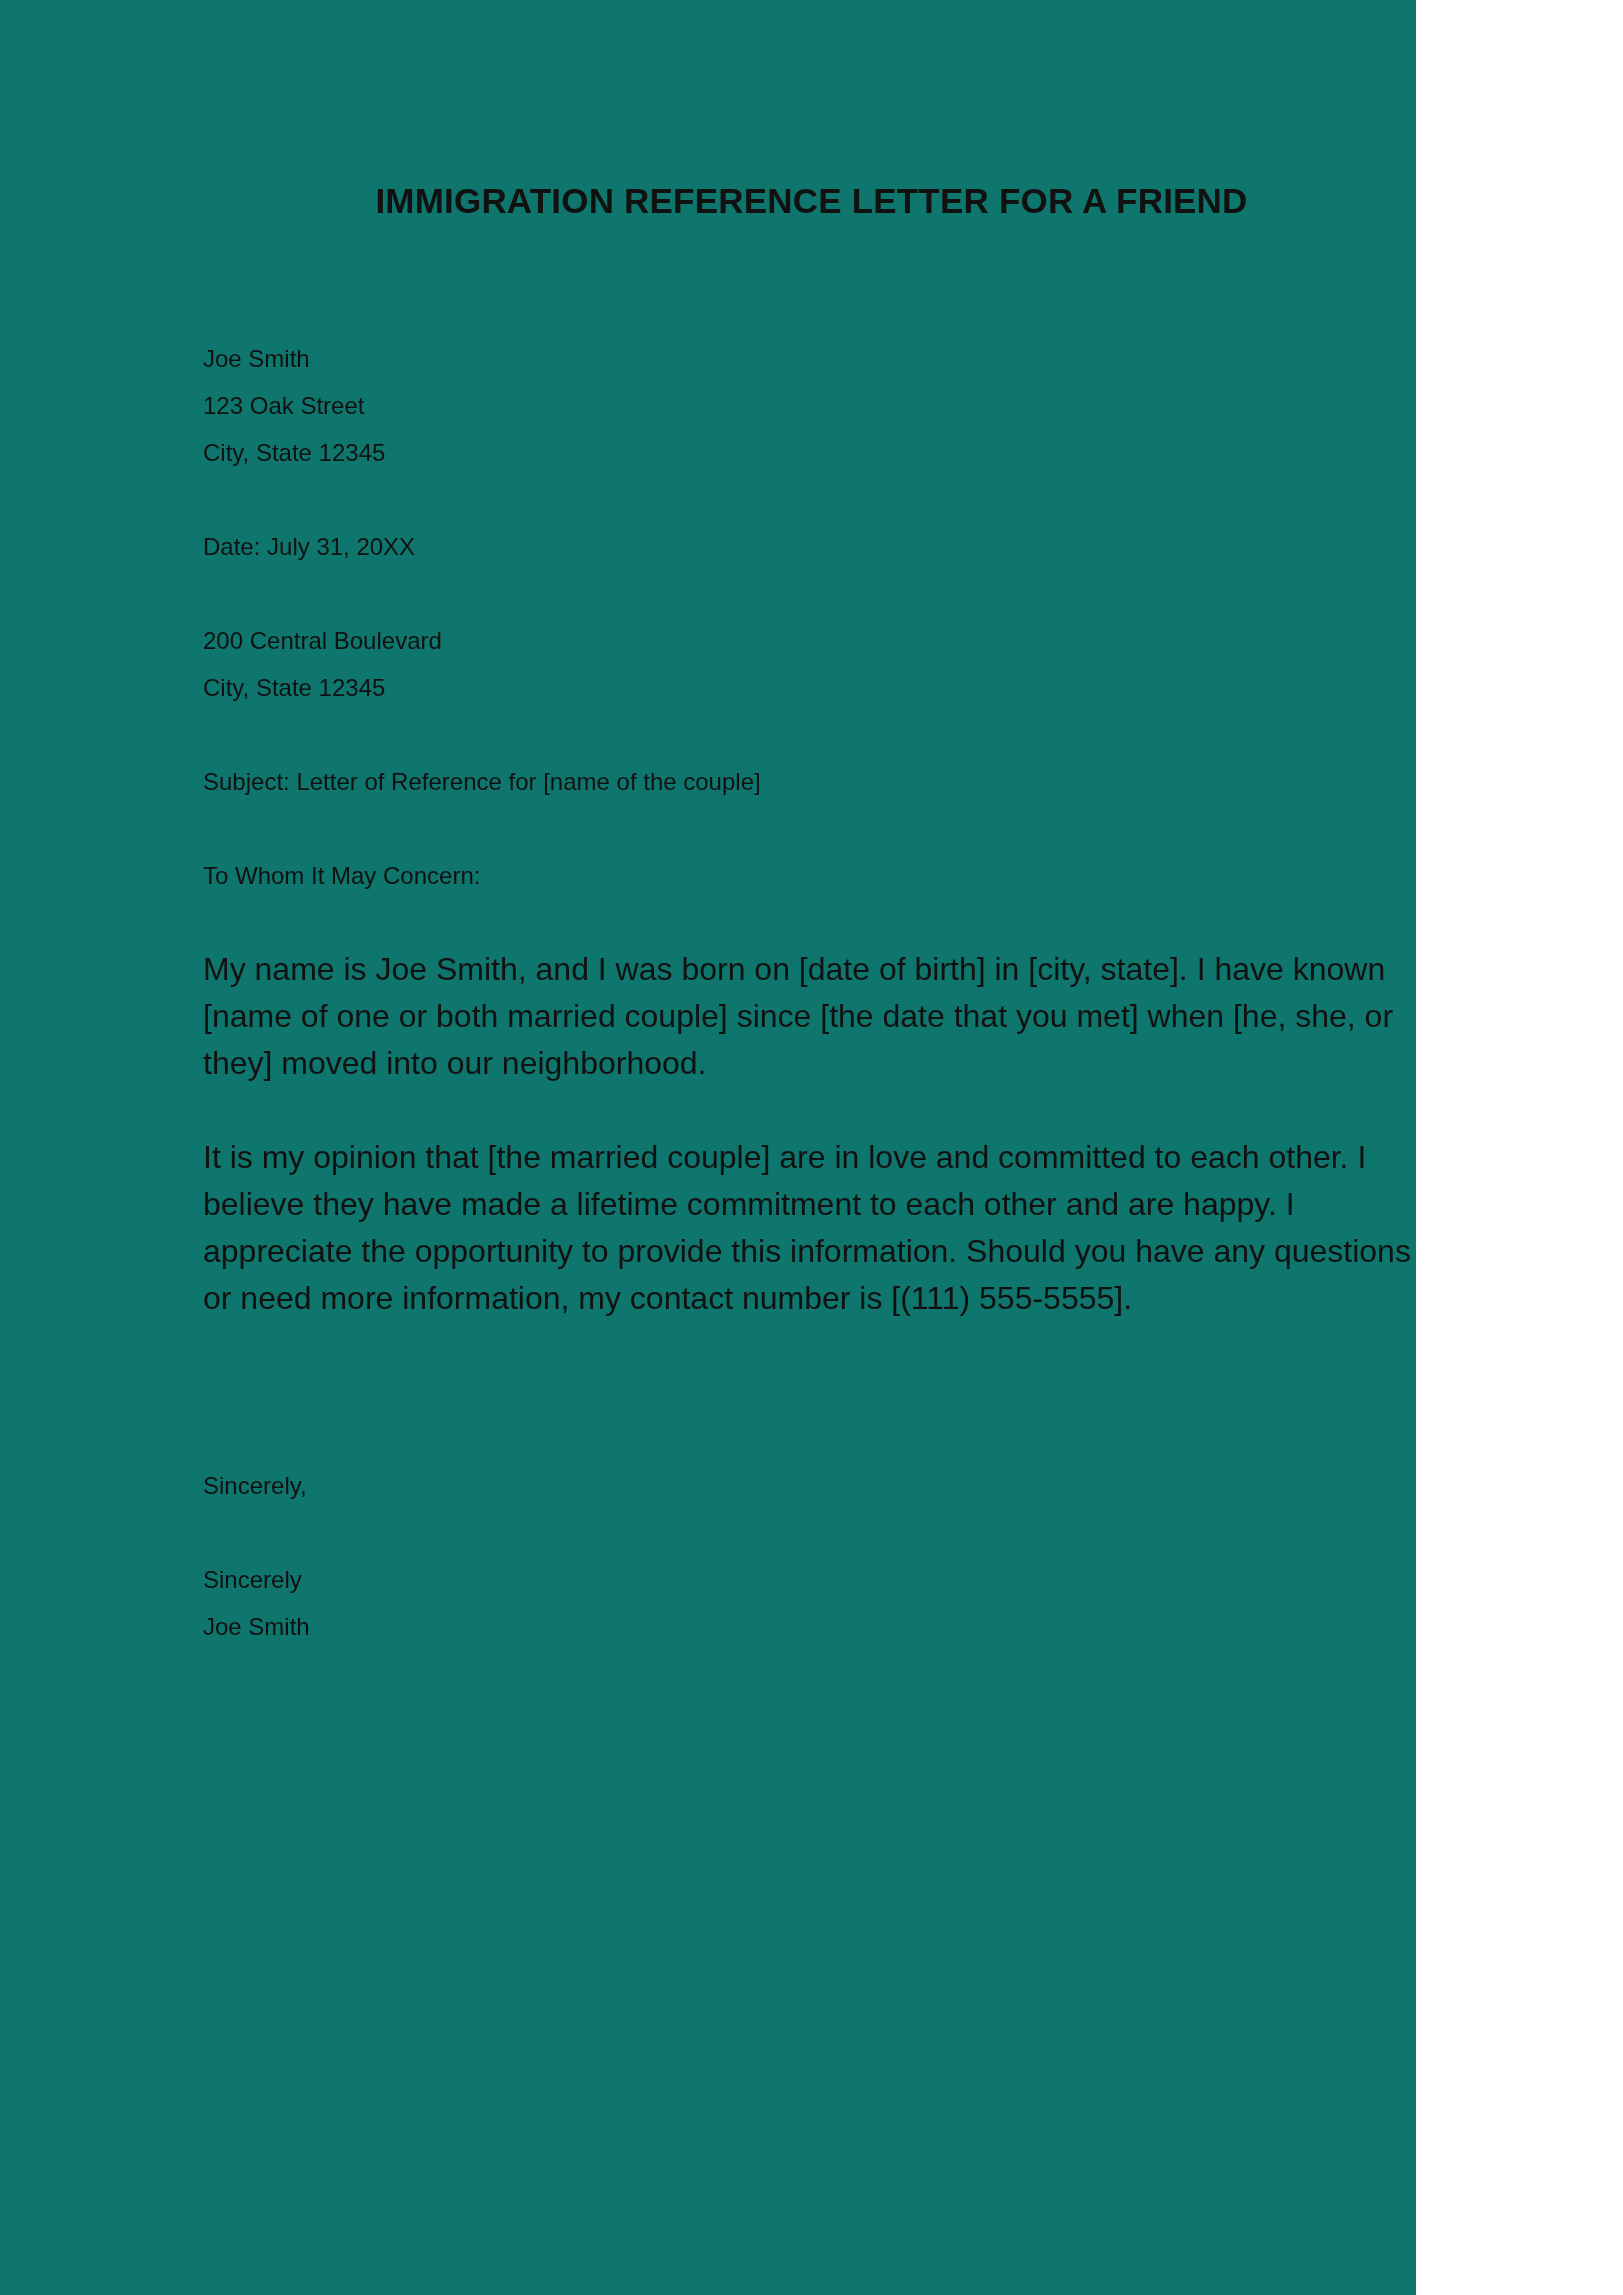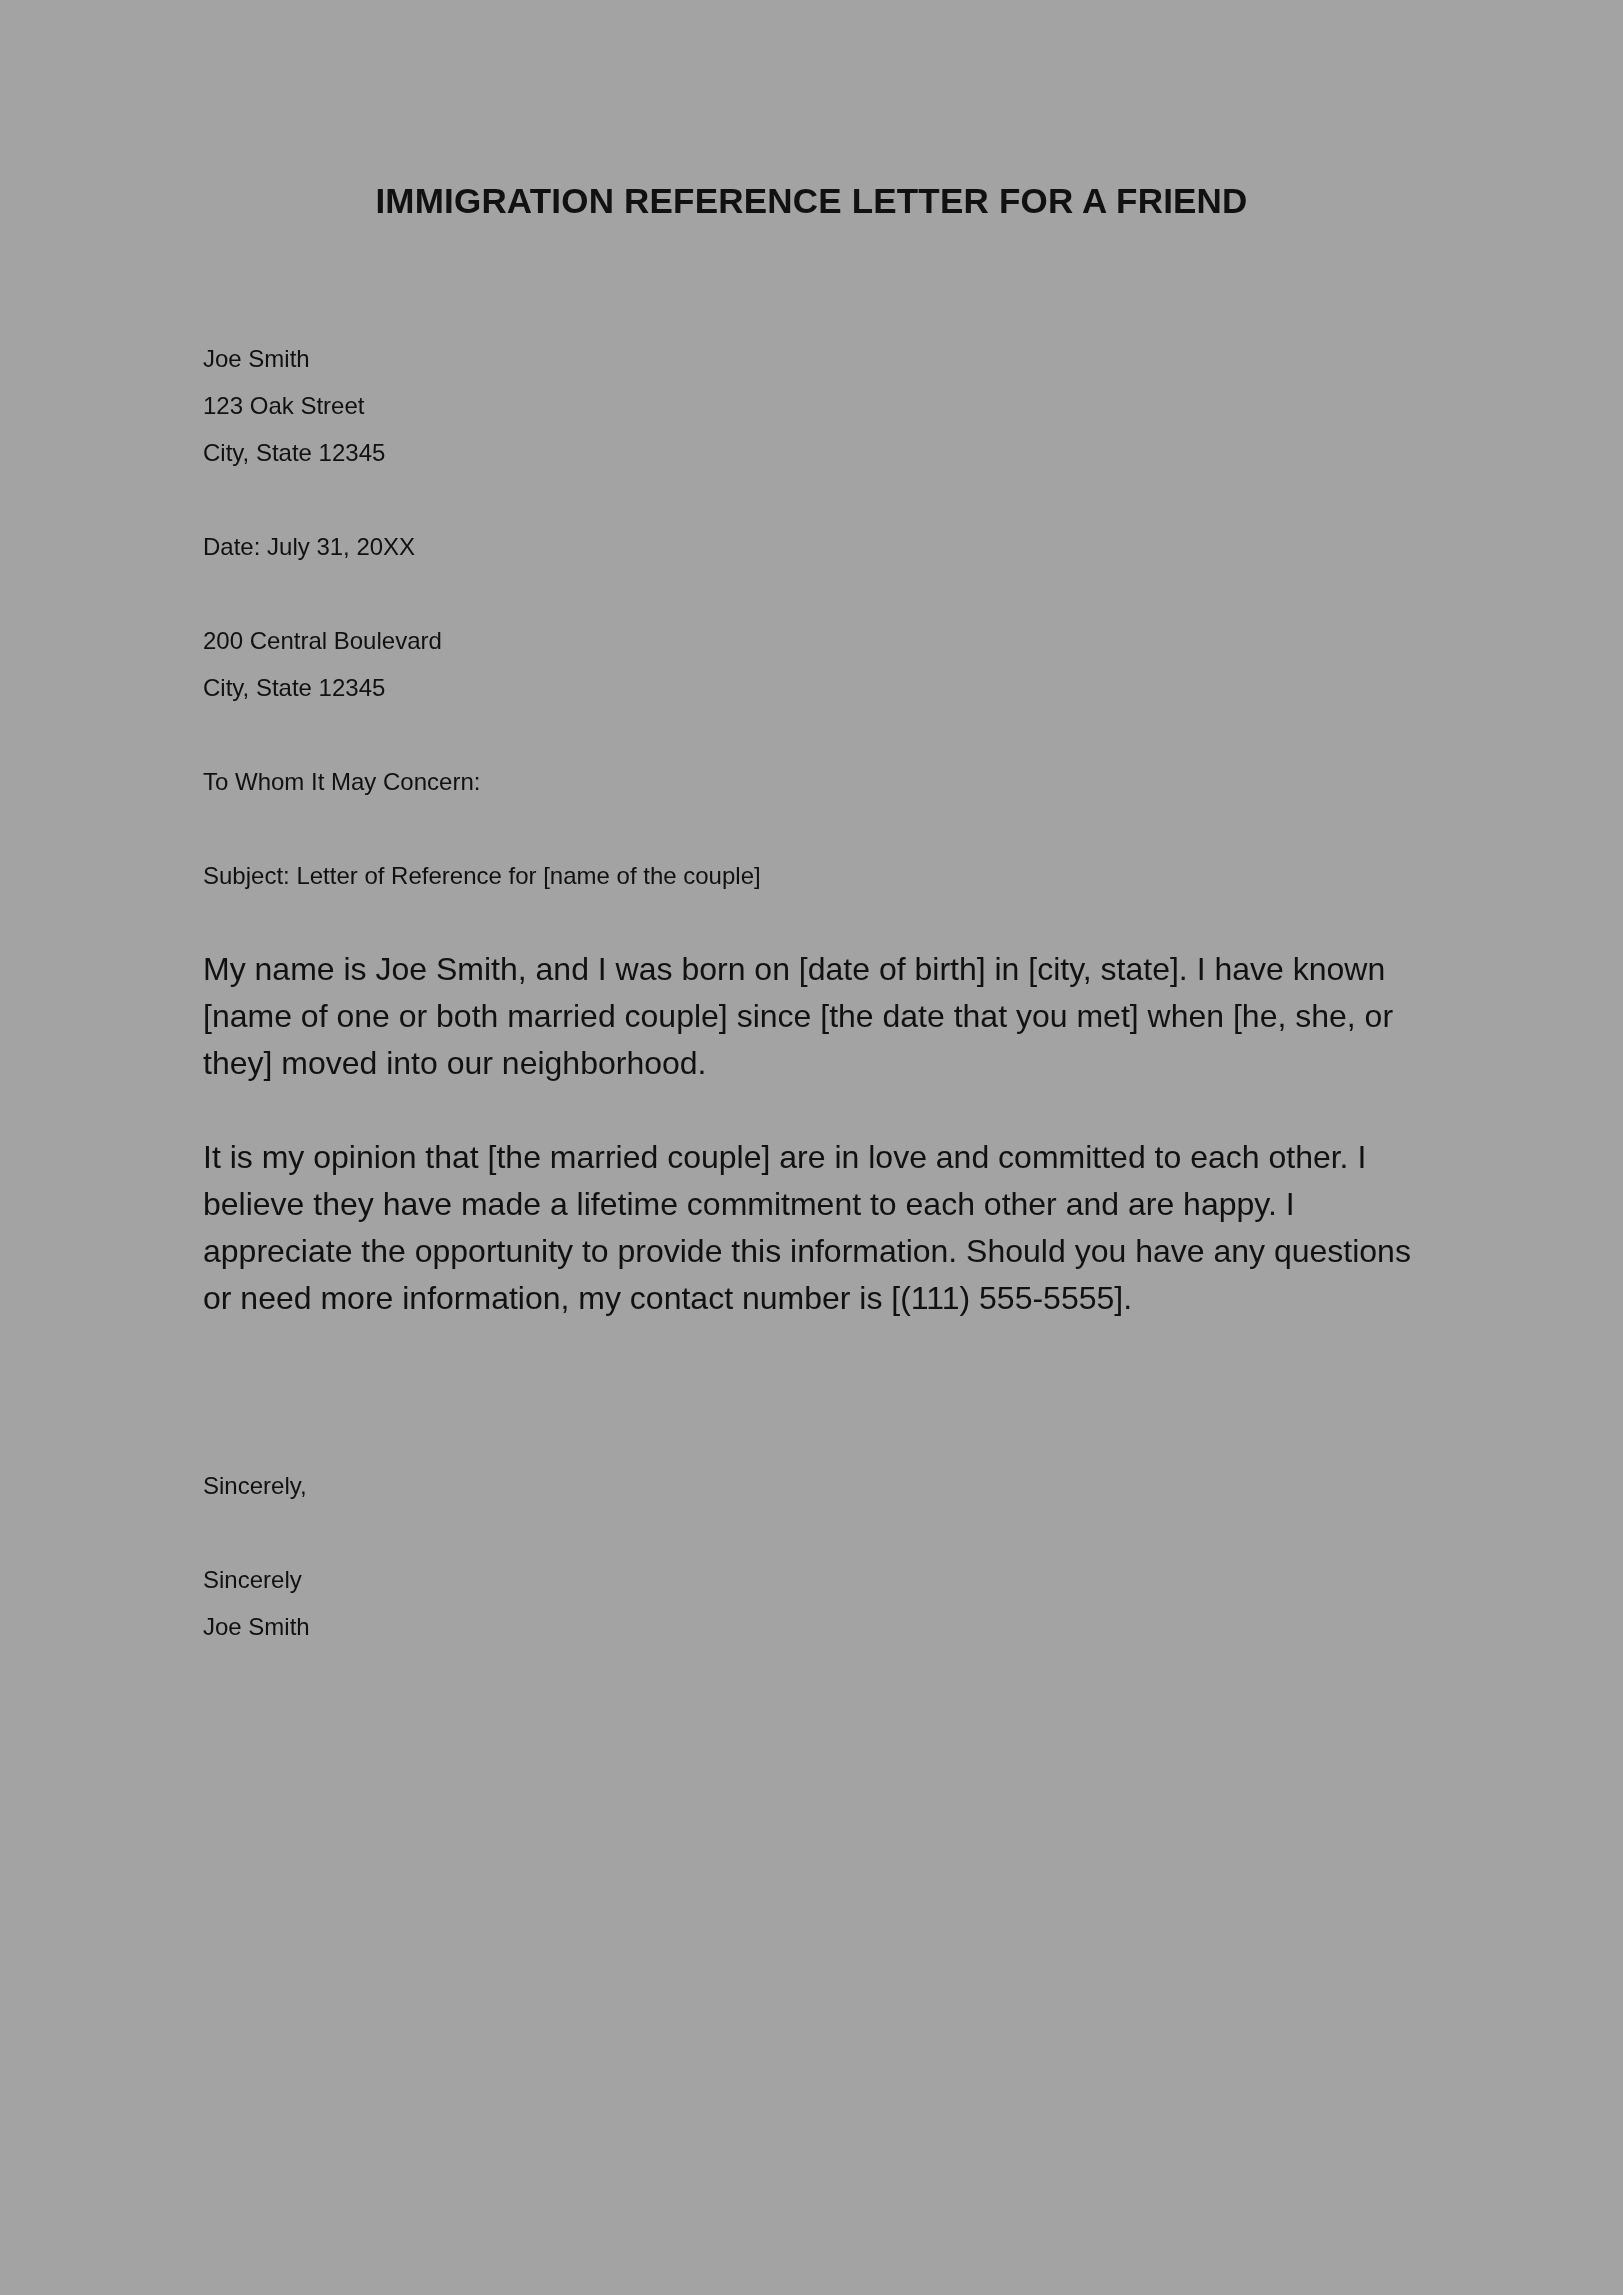--- a/index.html
+++ b/index.html
@@ -6,23 +6,23 @@
     margin: 0;
     padding: 0;
     background: #ffffff;
   }
   body {
     font-family: "Liberation Sans", sans-serif;
     color: #000000;
   }
   .page {
     position: relative;
-    width: 1623px;
+    width: 1416px;
     height: 2295px;
-    background: #a3a3a3;
+    background: #0f766e;
     box-sizing: border-box;
     overflow: hidden;
   }
   .doc-title {
     position: absolute;
     top: 157px;
     left: 0;
     width: 1623px;
     text-align: center;
     font-size: 35px;
@@ -77,25 +77,25 @@
     <div class="blk">
       <div class="line">Date: July 31, 20XX</div>
     </div>
 
     <div class="blk">
       <div class="line">200 Central Boulevard</div>
       <div class="line">City, State 12345</div>
     </div>
 
     <div class="blk">
-      <div class="line">To Whom It May Concern:</div>
+      <div class="line">Subject: Letter of Reference for [name of the couple]</div>
     </div>
 
     <div class="blk">
-      <div class="line">Subject: Letter of Reference for [name of the couple]</div>
+      <div class="line">To Whom It May Concern:</div>
     </div>
 
     <p class="para blk">My name is Joe Smith, and I was born on [date of birth] in [city, state]. I have known [name of one or both married couple] since [the date that you met] when [he, she, or they] moved into our neighborhood.</p>
 
 
     <p class="para blk">It is my opinion that [the married couple] are in love and committed to each other. I believe they have made a lifetime commitment to each other and are happy. I appreciate the opportunity to provide this information. Should you have any questions or need more information, my contact number is [(111) 555-5555].</p>
 
     <div class="gap-big"></div>
 
     <div class="blk">

